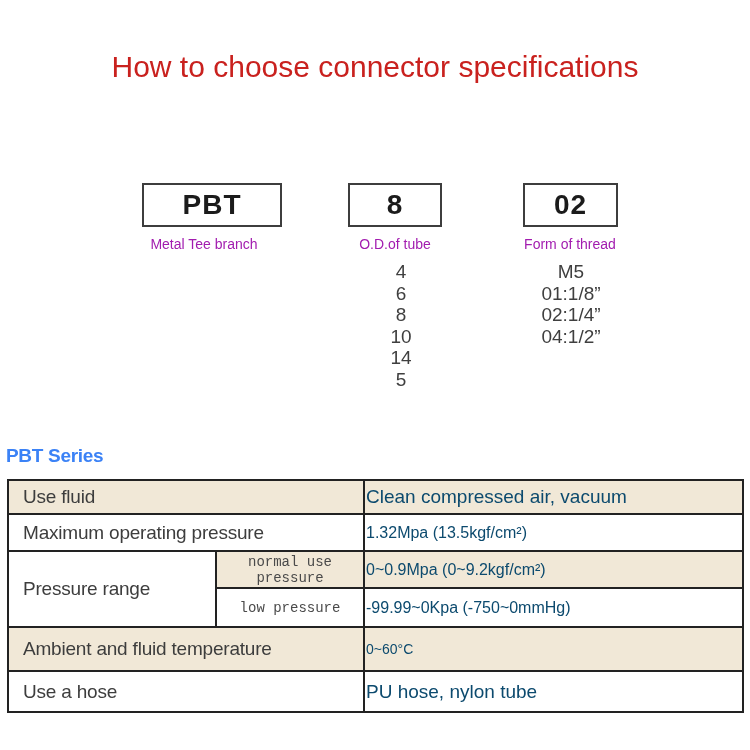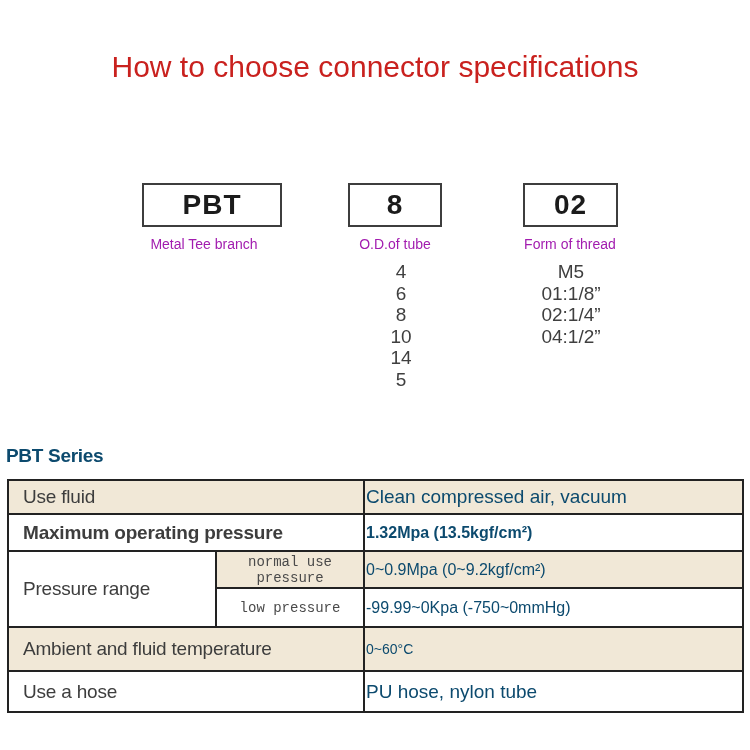--- a/index.html
+++ b/index.html
@@ -35,21 +35,21 @@
   .opt-list{
     position:absolute;top:261px;width:160px;text-align:center;
     font-size:19px;line-height:21.5px;color:#3f3f3f;
   }
   #tube-list{left:321px;}
   #thread-list{left:491px;}
   .opt-list div{white-space:nowrap;}
   
   .series-heading{
     position:absolute;left:6px;top:445px;font-size:19px;font-weight:700;
-    color:#0c4a6e;letter-spacing:-0.3px;
+    color:#3b82f6;letter-spacing:-0.3px;
   }
   
   table.spec{
     position:absolute;left:7px;top:479px;width:737px;
     border-collapse:collapse;table-layout:fixed;border-radius:7px;
   }
   table.spec td{
     border:2px solid #222222;box-sizing:border-box;overflow:hidden;
     background:#ffffff;
   }
@@ -58,21 +58,21 @@
     font-size:19px;color:#3d3d3d;letter-spacing:-0.2px;
     padding-left:14px;text-align:left;vertical-align:middle;
   }
   td.sublab{
     font-size:14px;color:#4a4a4a;text-align:center;vertical-align:middle;font-family:Liberation Mono, monospace;
   }
   td.val{text-align:left;vertical-align:middle;color:#0c4a6e;}
   td.val.big{font-size:19px;}
   td.val.med{font-size:16px;}
   td.val.sml{font-size:14px;}
-  tr.r1{height:34px;} tr.r2{height:37px;font-weight:bold;} tr.r3a{height:37px;}
+  tr.r1{height:34px;} tr.r2{height:37px;} tr.r3a{height:37px;}
   tr.r3b{height:39px;padding-left:36px;} tr.r4{height:44px;} tr.r5{height:41px;}
 </style>
 </head>
 <body>
 
 <div id="canvas">
 
   <div class="title">How to choose connector specifications</div>
 
   <div class="code-box" id="box-code-1">PBT</div>

